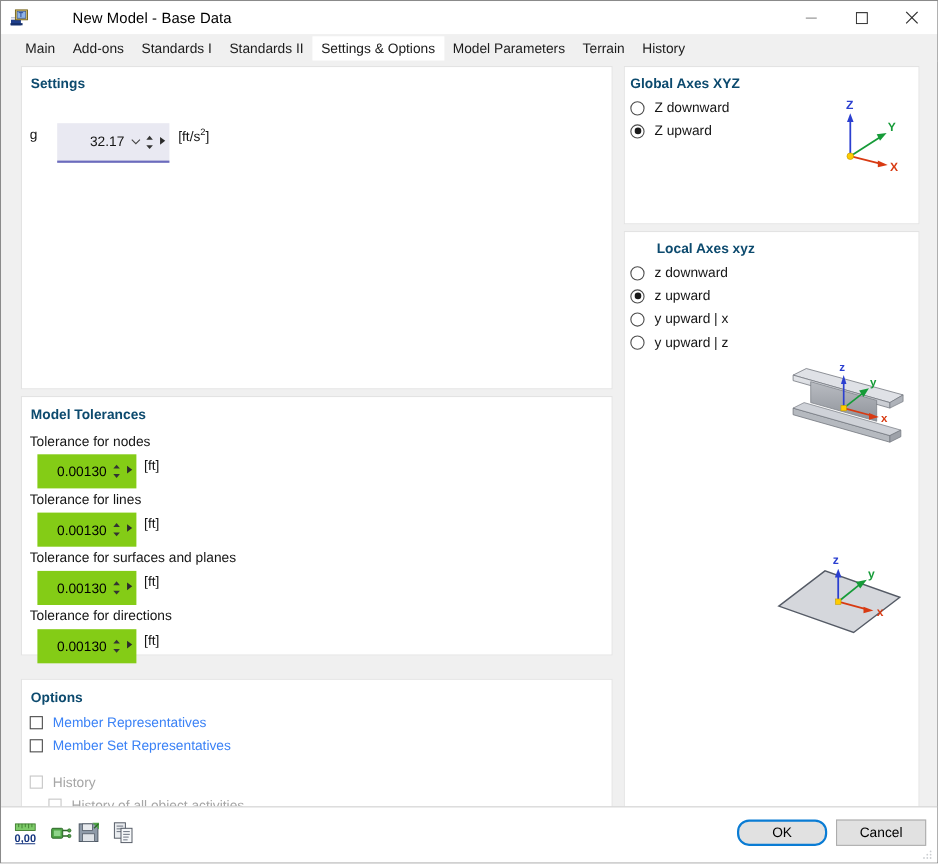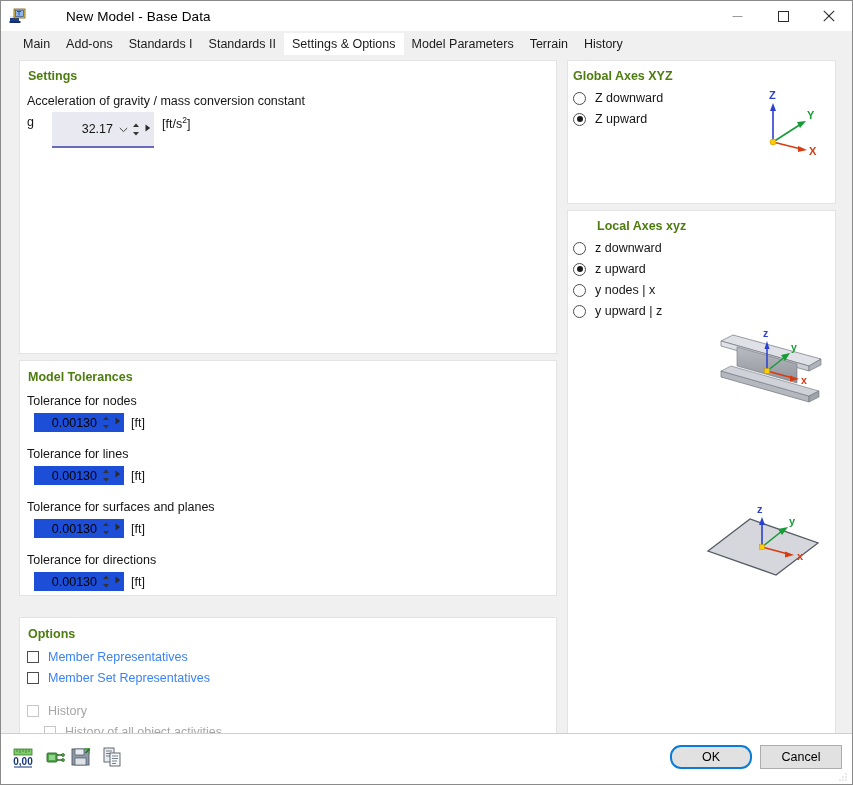--- a/index.html
+++ b/index.html
@@ -85,21 +85,21 @@
     background: #f0f0f0;
     padding: 0;
   }
   .panel {
     position: absolute;
     background: #ffffff;
     border: 1px solid #e3e3e3;
     box-sizing: border-box;
   }
   .group-title {
-    color: #4d7c0f;
+    color: #0c4a6e;
     font-weight: bold;
     font-size: 12.5px;
     position: absolute;
   }
   .lbl {
     position: absolute;
     font-size: 12.5px;
     color: #151515;
     white-space: nowrap;
   }
@@ -151,23 +151,23 @@
     font-size: 12.5px;
     color: #151515;
   }
   .unit sup { font-size: 8.5px; }
 
   
   .tolfield {
     position: absolute;
     display: flex;
     align-items: center;
-    height: 19px;
+    height: 31px;
     width: 90px;
-    background: #1d4ed8;
+    background: #84cc16;
     box-sizing: border-box;
   }
   .tolfield .val {
     flex: 1 1 auto;
     text-align: right;
     padding-right: 3px;
     font-size: 12.5px;
   }
 
   
@@ -296,21 +296,20 @@
     <div class="tab active">Settings &amp; Options</div>
     <div class="tab">Model Parameters</div>
     <div class="tab">Terrain</div>
     <div class="tab">History</div>
   </div>
 
   <div class="content">
 
     <div class="panel" style="left:18px; top:4px; width:538px; height:294px;">
       <div class="group-title" style="left:8px; top:8px;">Settings</div>
-      <div class="lbl" style="left:7px; top:33px;">Acceleration of gravity / mass conversion constant</div>
       <div class="lbl" style="left:7px; top:54px;">g</div>
 
       <div class="numfield underlined" style="left:32px; top:51px; width:102px;">
         <div class="val">32.17</div>
         <div class="chev">
           <svg width="9" height="6" viewBox="0 0 9 6">
               <polyline points="0.8,1 4.5,4.6 8.2,1" fill="none" stroke="#444" stroke-width="1"></polyline>
             </svg>
         </div>
         <div class="spin">
@@ -464,21 +463,21 @@
       <div class="rd-row" style="left:5px; top:30px;">
         <div class="radio"></div>
         <div class="rd-label">z downward</div>
       </div>
       <div class="rd-row" style="left:5px; top:51px;">
         <div class="radio checked"></div>
         <div class="rd-label">z upward</div>
       </div>
       <div class="rd-row" style="left:5px; top:72px;">
         <div class="radio"></div>
-        <div class="rd-label">y nodes | x</div>
+        <div class="rd-label">y upward | x</div>
       </div>
       <div class="rd-row" style="left:5px; top:93px;">
         <div class="radio"></div>
         <div class="rd-label">y upward | z</div>
       </div>
 
       <div style="position:absolute; left:145px; top:110px;">
         <svg width="120" height="90" viewBox="0 0 120 90">
           <defs>
             <linearGradient id="webg" x1="0" y1="0" x2="0" y2="1">

